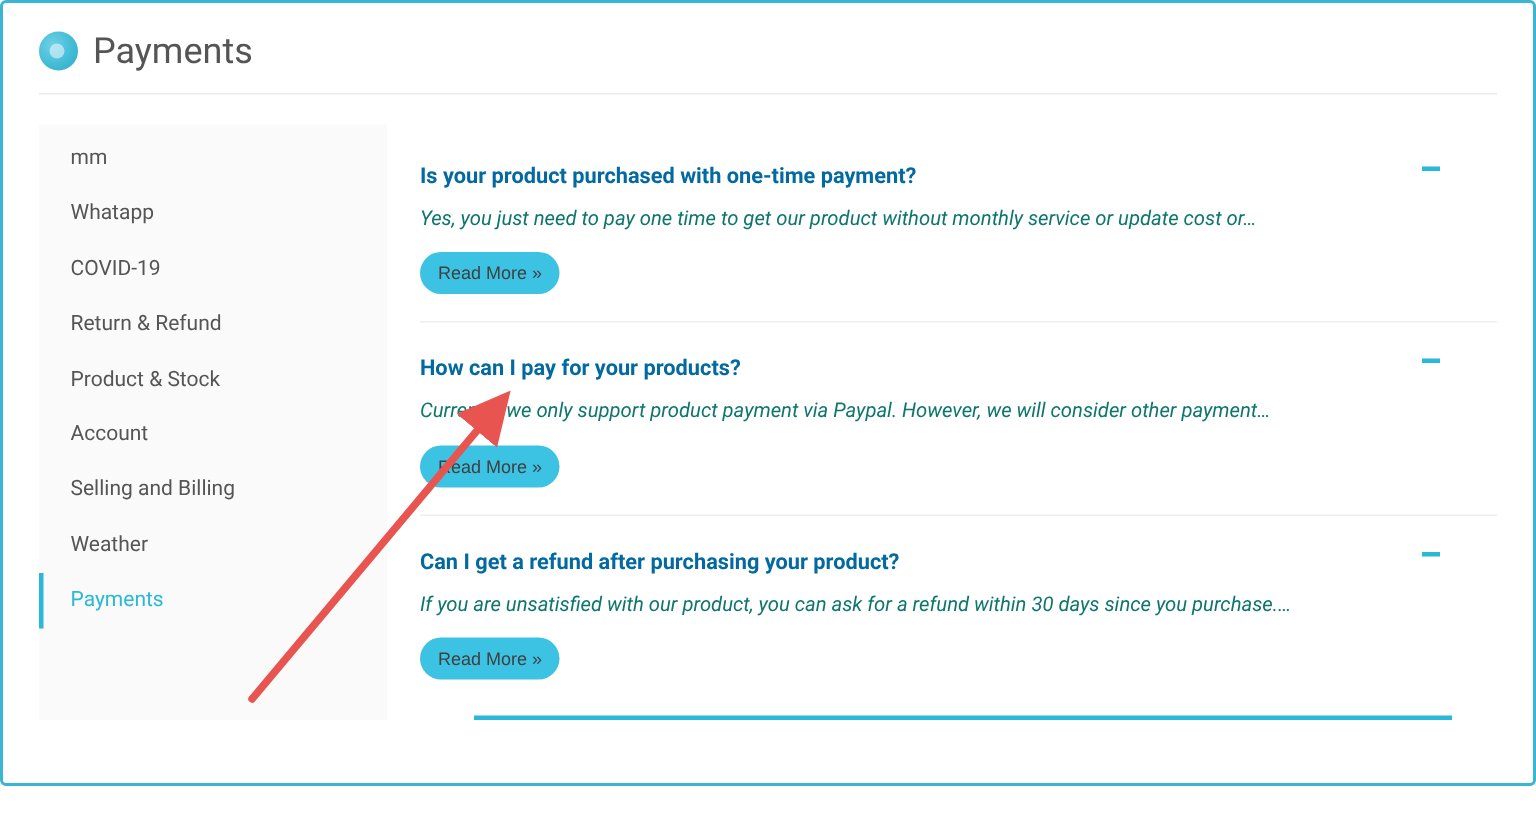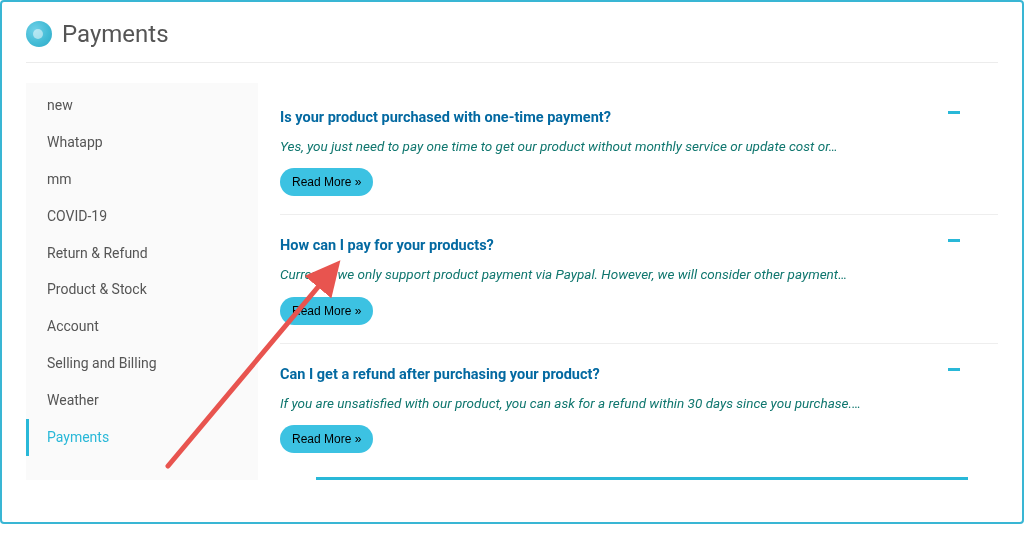--- a/index.html
+++ b/index.html
@@ -102,21 +102,21 @@
   .faq-answer {
     font-size: 13.5px;
     font-style: italic;
     color: #0f766e;
     margin-bottom: 12px;
     line-height: 1.5;
   }
   .read-more {
     display: inline-block;
     background: #3cc2e2;
-    color: #000000;
+    color: #404040;
     border: none;
     font-size: 12px;
     padding: 7px 12px;
     border-radius: 14px;
     cursor: pointer;
     font-style: normal;
   }
   .bottom-accent {
     height: 3px;
     background: #29b8d8;
@@ -136,23 +136,22 @@
 <div class="frame">
 
   <div class="page-header">
     <div class="page-icon"></div>
     <h1 class="page-title">Payments</h1>
   </div>
 
   <div class="layout">
 
     <nav class="sidebar">
-      <div class="sidebar-item">new</div>
+      <div class="sidebar-item">mm</div>
       <div class="sidebar-item">Whatapp</div>
-      <div class="sidebar-item">mm</div>
       <div class="sidebar-item">COVID-19</div>
       <div class="sidebar-item">Return &amp; Refund</div>
       <div class="sidebar-item">Product &amp; Stock</div>
       <div class="sidebar-item">Account</div>
       <div class="sidebar-item">Selling and Billing</div>
       <div class="sidebar-item">Weather</div>
       <div class="sidebar-item active">Payments</div>
     </nav>
 
     <main class="main">

